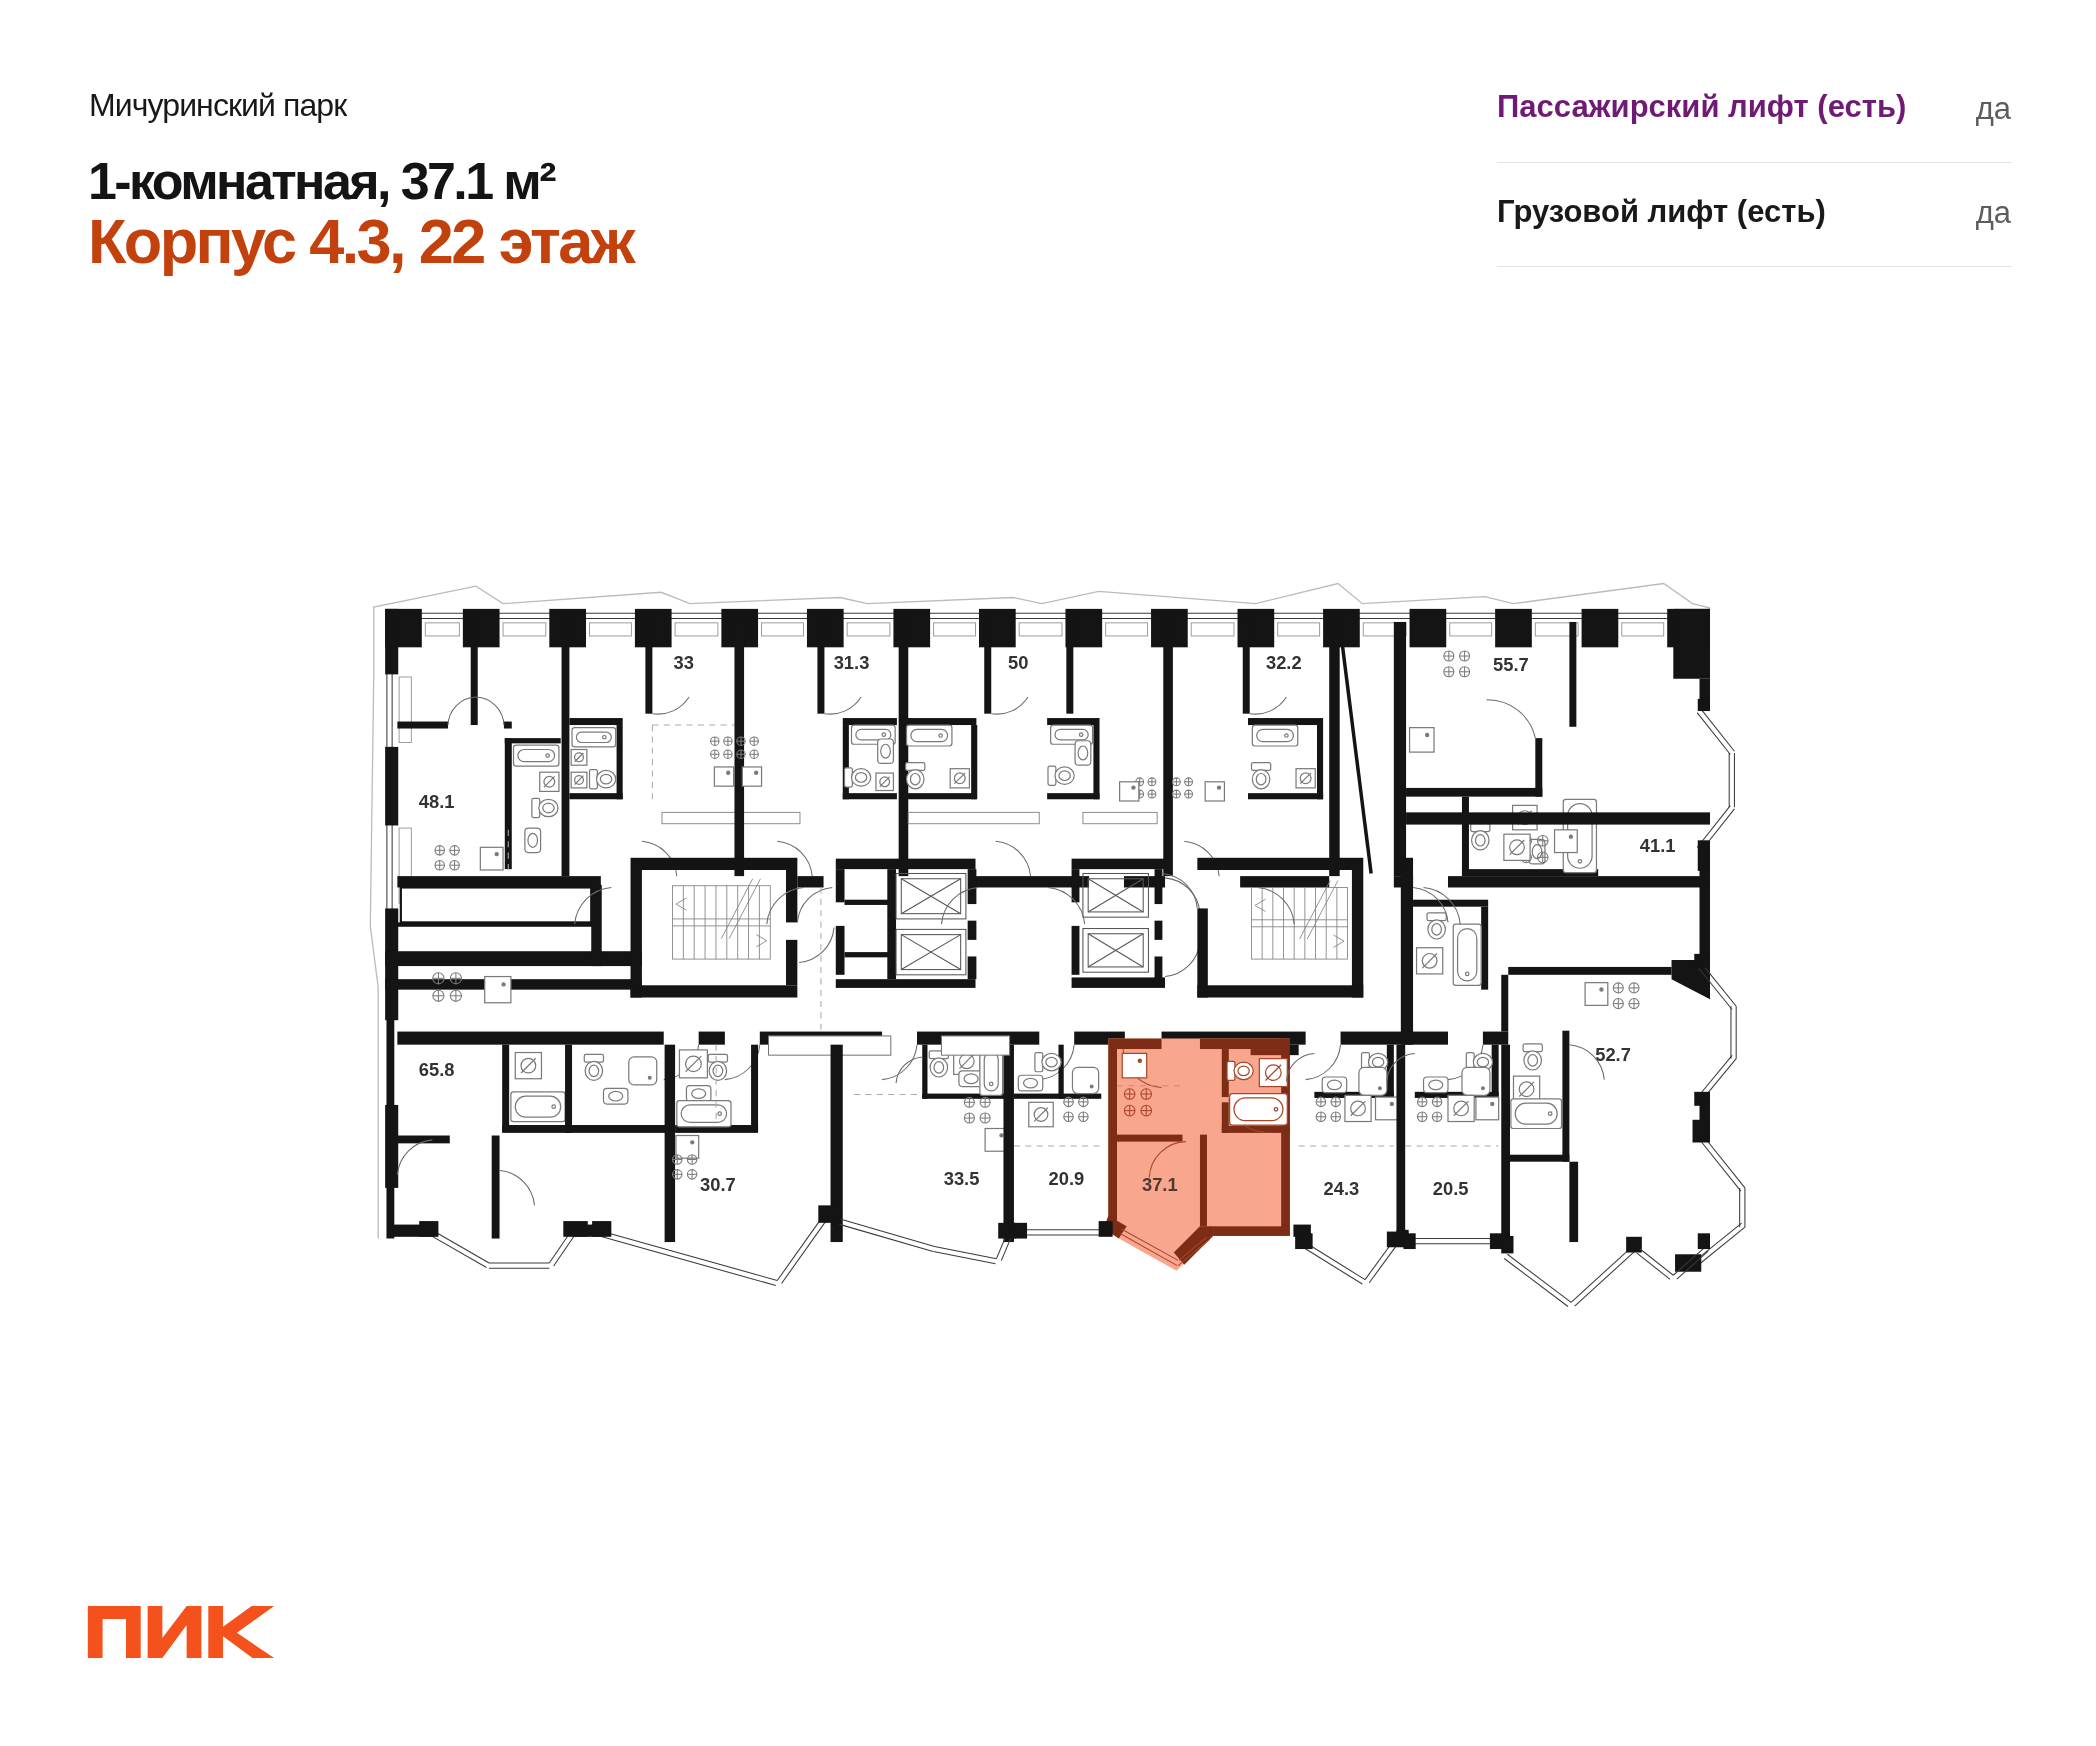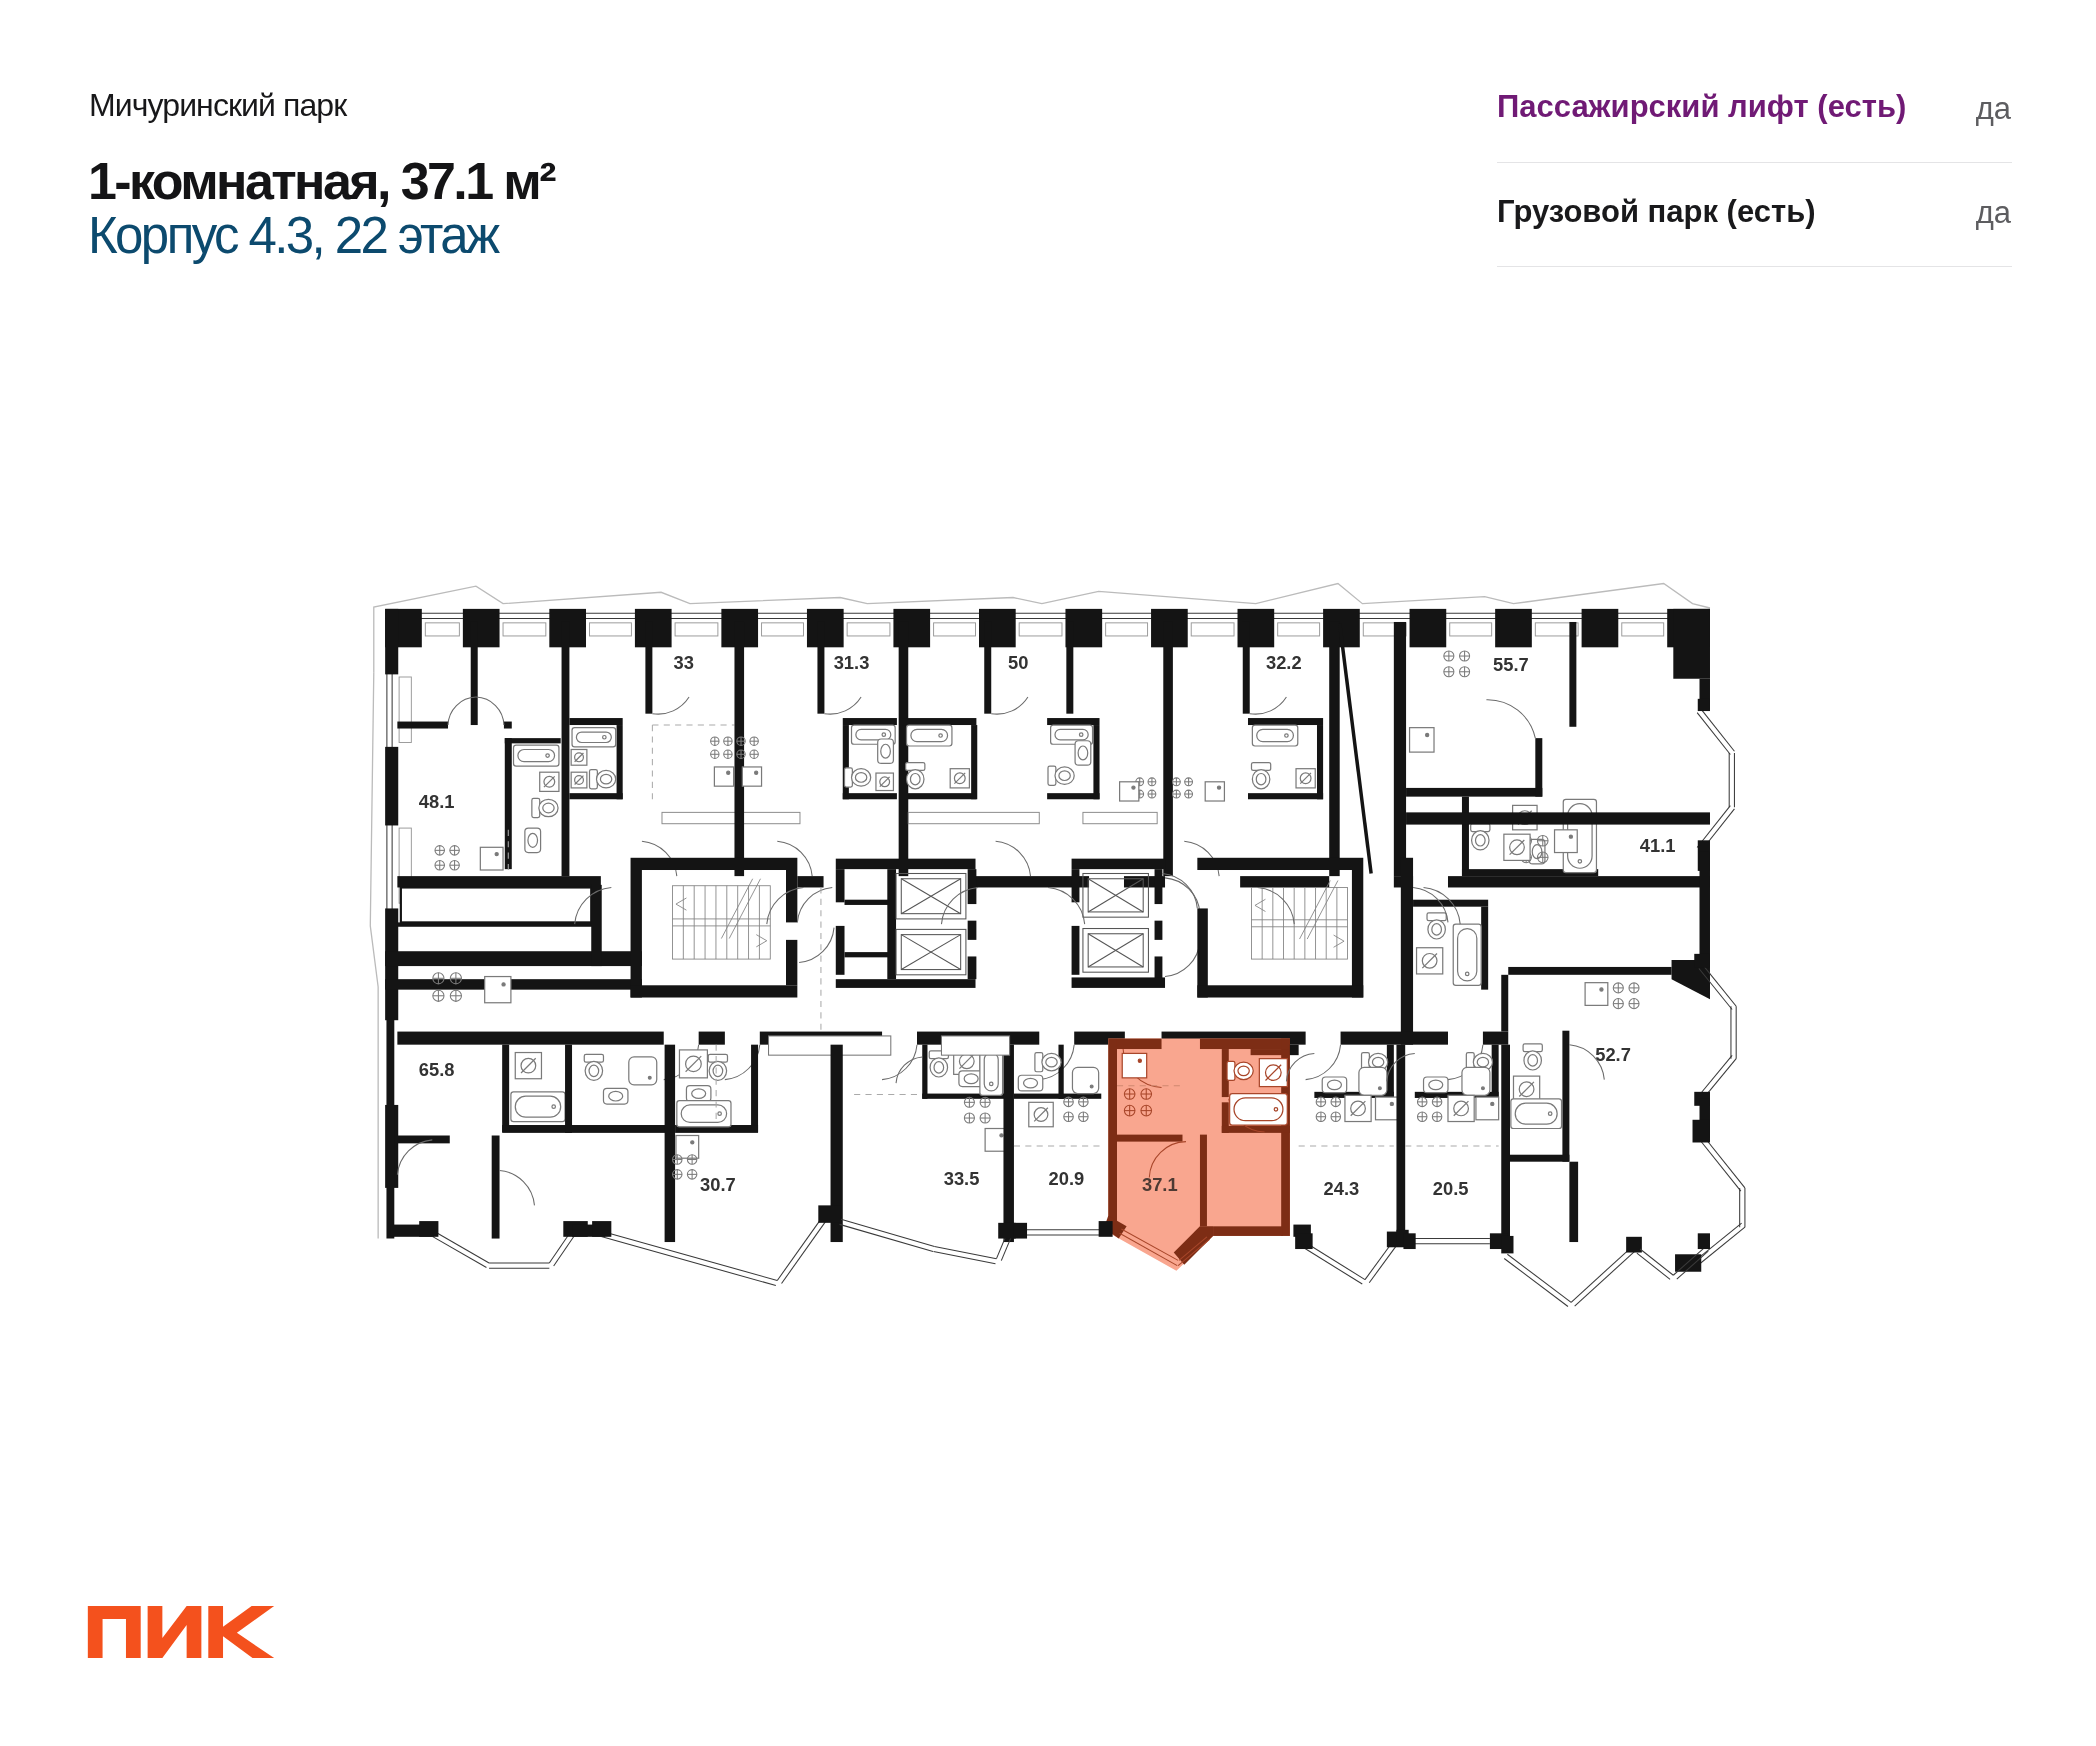--- a/index.html
+++ b/index.html
@@ -4,29 +4,29 @@
 html,body{margin:0;padding:0;}
 body{width:2096px;height:1747px;background:#fff;position:relative;overflow:hidden;
      font-family:"Liberation Sans",sans-serif;}
 .abs{position:absolute;}
 </style></head><body>
 
 <div class="abs" style="left:89px;top:89px;font-size:32px;font-weight:400;color:#18181a;line-height:1;letter-spacing:-0.9px;">Мичуринский парк</div>
 
 <div class="abs" style="left:88px;top:155px;font-size:52px;font-weight:700;color:#141416;line-height:1;letter-spacing:-2.6px;">1-комнатная, 37.1 м²</div>
 
-<div class="abs" style="left:88px;top:210px;font-size:51px;font-weight:400;color:#0c4a6e;line-height:1;letter-spacing:-2.6px;">Корпус 4.3, 22 этаж</div>
+<div class="abs" style="left:88px;top:210px;font-size:63px;font-weight:700;color:#c2410c;line-height:1;letter-spacing:-2.6px;">Корпус 4.3, 22 этаж</div>
 
 <div class="abs" style="left:1497px;top:91px;font-size:31px;font-weight:700;color:#701a75;line-height:1;">Пассажирский лифт (есть)</div>
 
 <div class="abs" style="left:1924px;top:93px;width:87px;text-align:right;font-size:31px;color:#5d5d60;line-height:1;">да</div>
 
 <div class="abs" style="left:1497px;top:162px;width:515px;height:0;border-top:1.7px solid #e4e4e6;"></div>
 
-<div class="abs" style="left:1497px;top:196px;font-size:31px;font-weight:700;color:#19191b;line-height:1;">Грузовой парк (есть)</div>
+<div class="abs" style="left:1497px;top:196px;font-size:31px;font-weight:700;color:#19191b;line-height:1;">Грузовой лифт (есть)</div>
 
 <div class="abs" style="left:1924px;top:197px;width:87px;text-align:right;font-size:31px;color:#5d5d60;line-height:1;">да</div>
 
 <div class="abs" style="left:1497px;top:266px;width:515px;height:0;border-top:1.7px solid #e4e4e6;"></div>
 
 <svg class="abs" style="left:87px;top:1606px;" width="188" height="52" viewBox="0 0 215 60">
 <g fill="#f4511d">
 <path d="M0,60 V0 H61 V60 H44 V15 H17 V60 Z"></path>
 <path d="M69,60 V0 H86 V37 L114,0 H131 V60 H114 V22 L86,60 Z"></path>
 <path d="M139,0 H156 V24 L189,0 H215 L172,31 L215,60 H190 L156,35 V60 H139 Z"></path>

